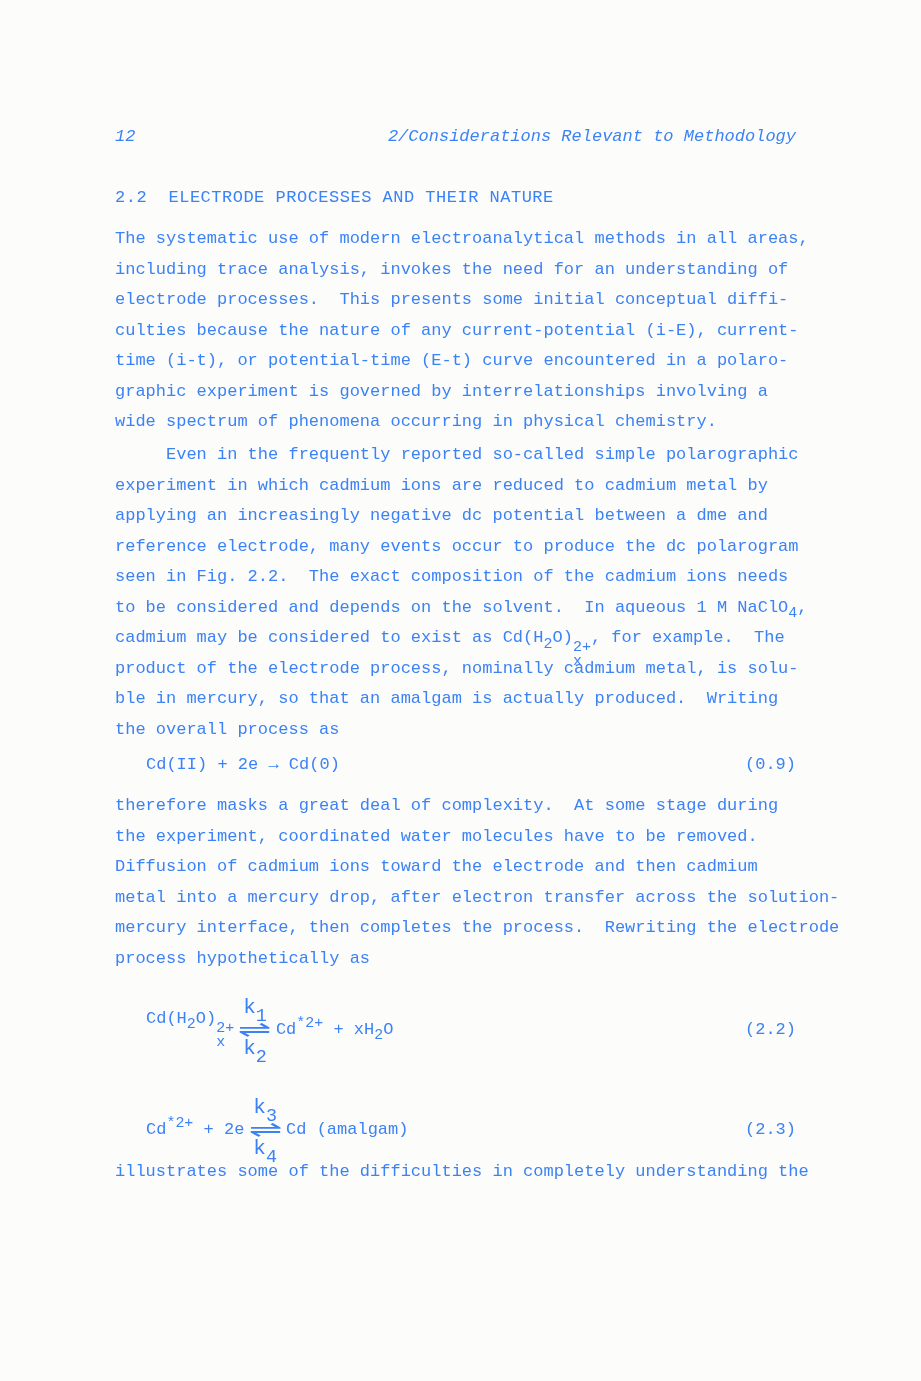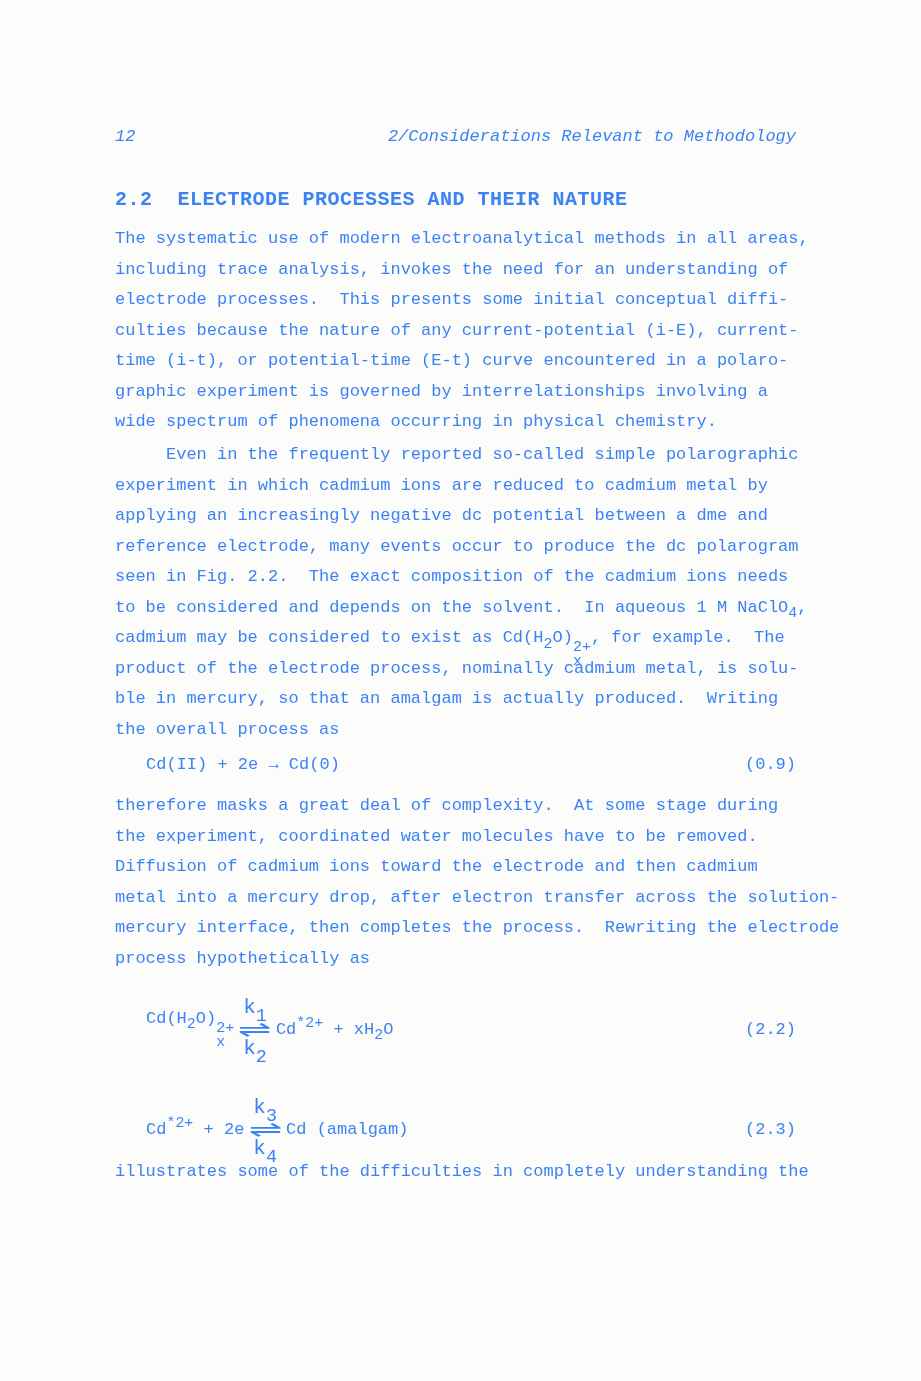--- a/index.html
+++ b/index.html
@@ -12,21 +12,21 @@
     font-size:17px;
     overflow:hidden;
   }
   .running-head{
     position:absolute;left:115px;top:127px;width:681px;
     display:flex;justify-content:space-between;
     font-style:italic;
   }
   .section-heading{
     position:absolute;left:115px;top:188px;
-    font-size:20px;font-weight:bold;margin:0;
+    font-size:17px;font-weight:normal;margin:0;
     white-space:pre;letter-spacing:0.5px;
   }
   .para{position:absolute;left:115px;}
   .line{white-space:pre;line-height:30.5px;height:30.5px;}
   
   .sup{position:relative;top:-0.42em;font-size:0.88em;}
   .sub{position:relative;top:0.38em;font-size:0.88em;}
   .stack2{
     display:inline-flex;flex-direction:column;align-items:flex-start;
     vertical-align:-9px;font-size:15px;line-height:14px;

